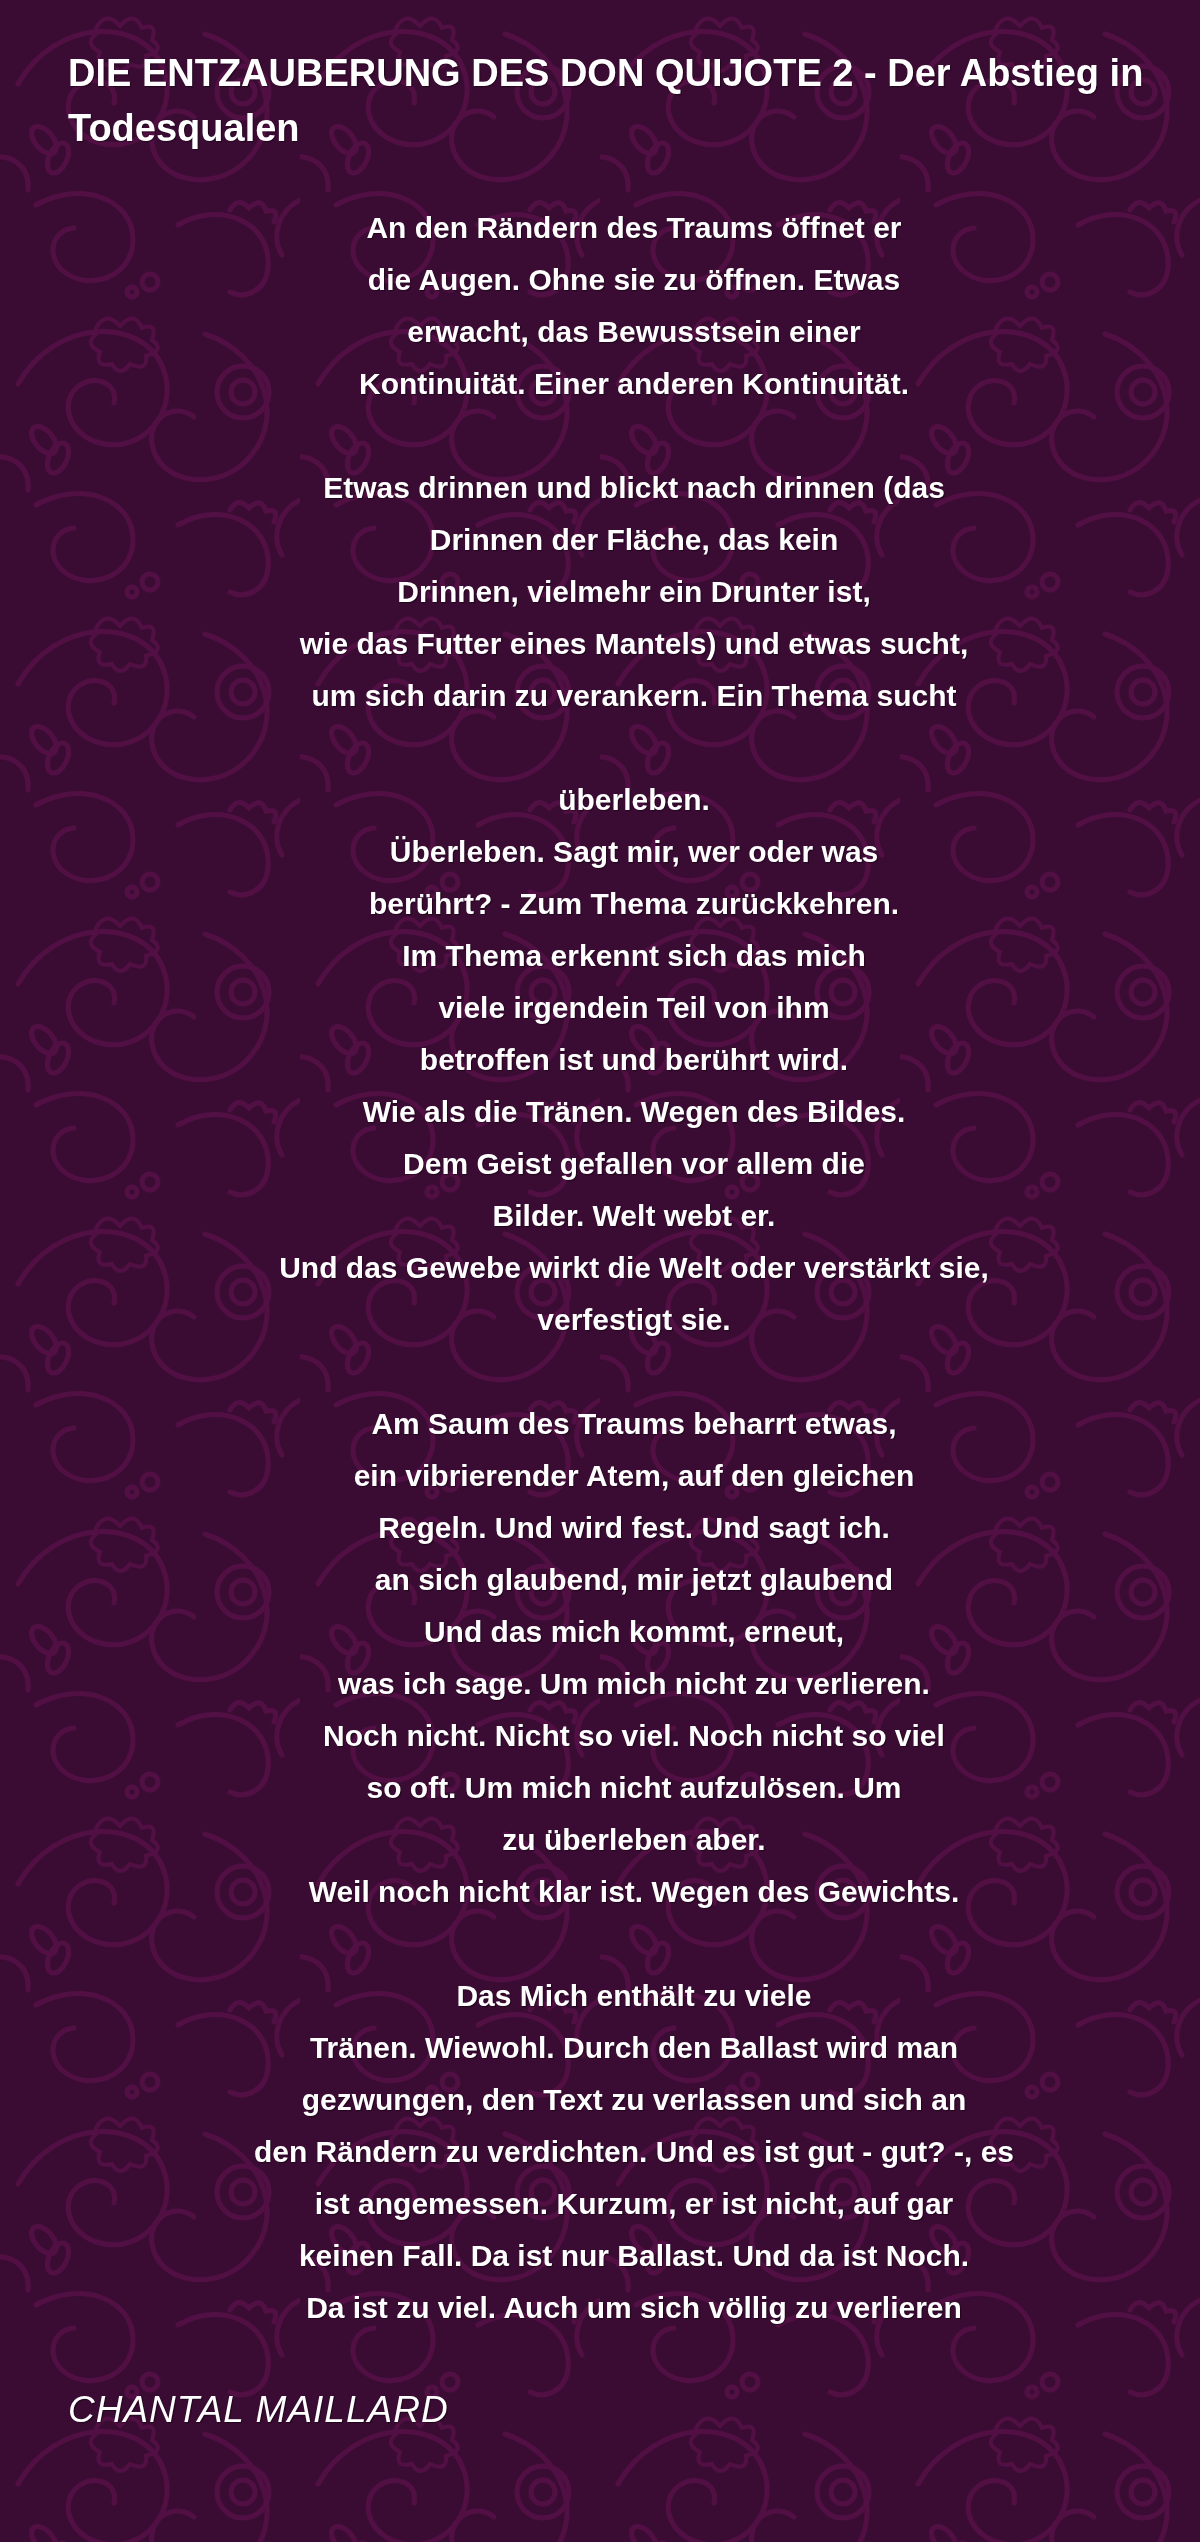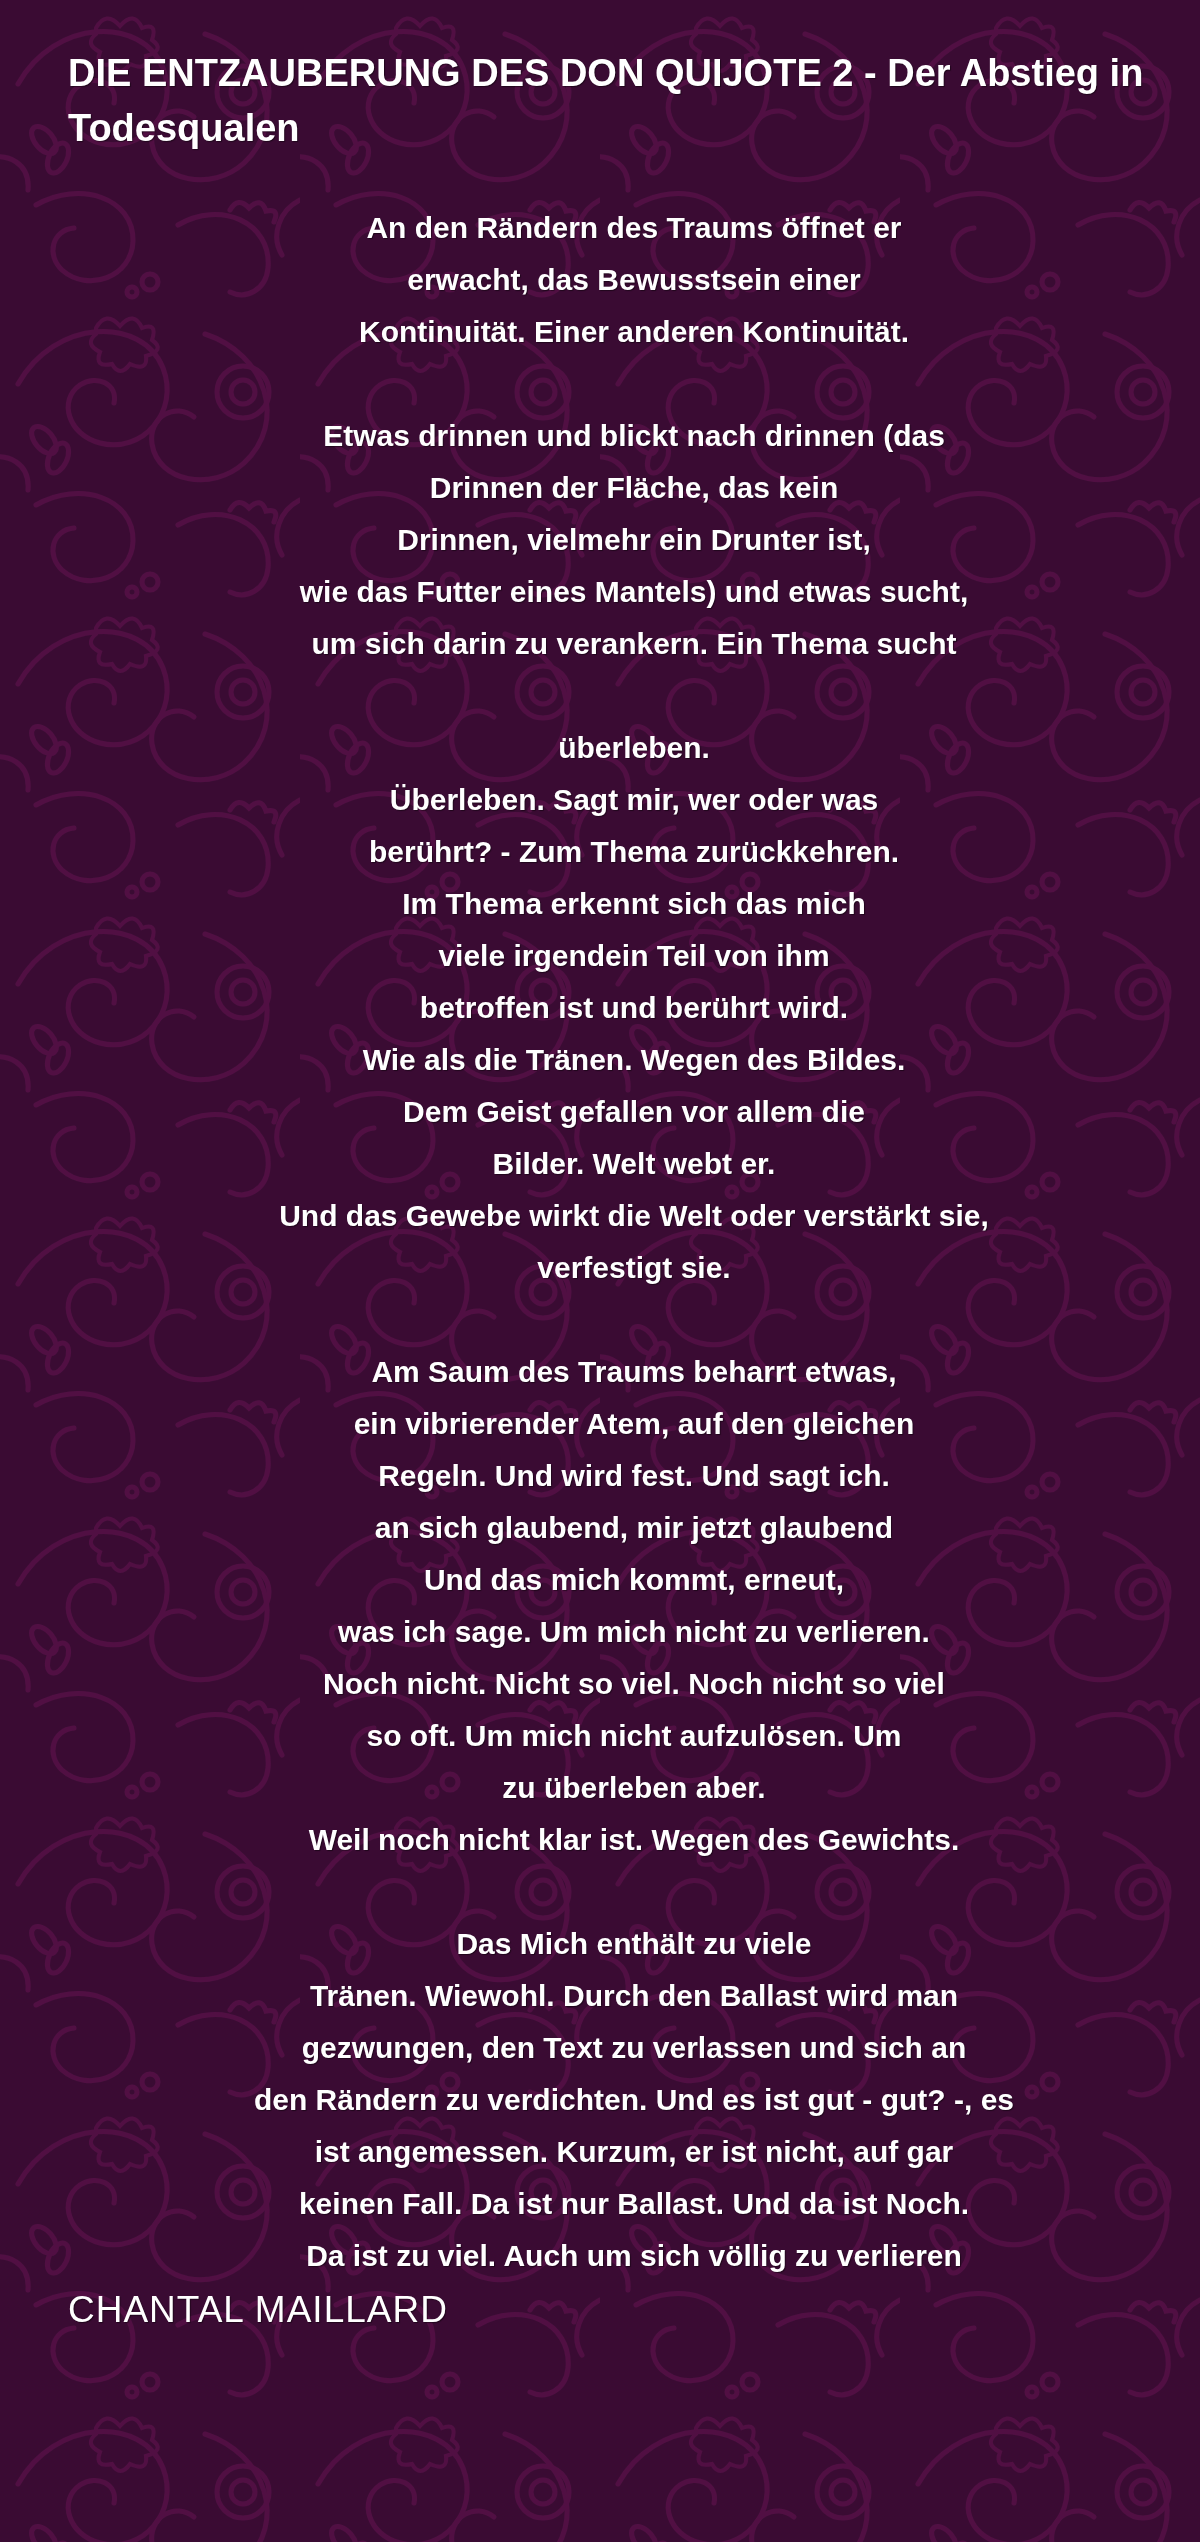--- a/index.html
+++ b/index.html
@@ -37,22 +37,24 @@
   .stanza + .stanza { margin-top: 52px; }
   .poem-line {
     font-size: 30px;
     line-height: 52px;
     font-weight: bold;
     white-space: nowrap;
     text-shadow: 1px 1px 1px rgba(0,0,0,0.45);
     text-align: center;
   }
   .author {
+    margin-top: 48px;
     font-size: 37px;
     line-height: 55px;
+    font-style: italic;
     font-weight: normal;
     letter-spacing: 1px;
     text-shadow: 1px 1px 1px rgba(0,0,0,0.45);
   }
 </style>
 </head>
 <body>
 
 <div class="page">
 
@@ -85,20 +87,21 @@
 
     <div>
       <div class="title-line">DIE ENTZAUBERUNG DES DON QUIJOTE 2 - Der Abstieg in</div>
       <div class="title-line">Todesqualen</div>
     </div>
 
     <div class="poem" id="poem-body">
 
     <div class="stanza">
           <div class="poem-line">An den Rändern des Traums öffnet er</div>
+          <div class="poem-line">die Augen. Ohne sie zu öffnen. Etwas</div>
           <div class="poem-line">erwacht, das Bewusstsein einer</div>
           <div class="poem-line">Kontinuität. Einer anderen Kontinuität.</div>
         </div>
         <div class="stanza">
           <div class="poem-line">Etwas drinnen und blickt nach drinnen (das</div>
           <div class="poem-line">Drinnen der Fläche, das kein</div>
           <div class="poem-line">Drinnen, vielmehr ein Drunter ist,</div>
           <div class="poem-line">wie das Futter eines Mantels) und etwas sucht,</div>
           <div class="poem-line">um sich darin zu verankern. Ein Thema sucht</div>
         </div>

